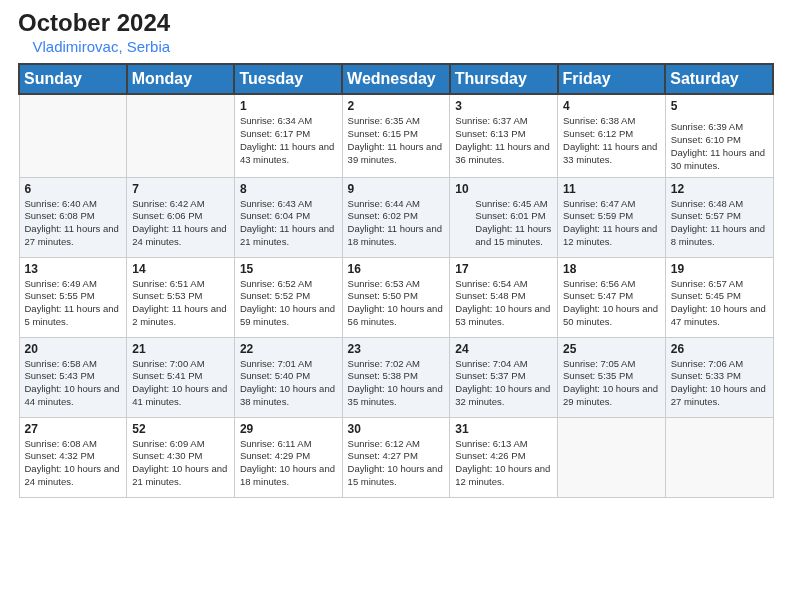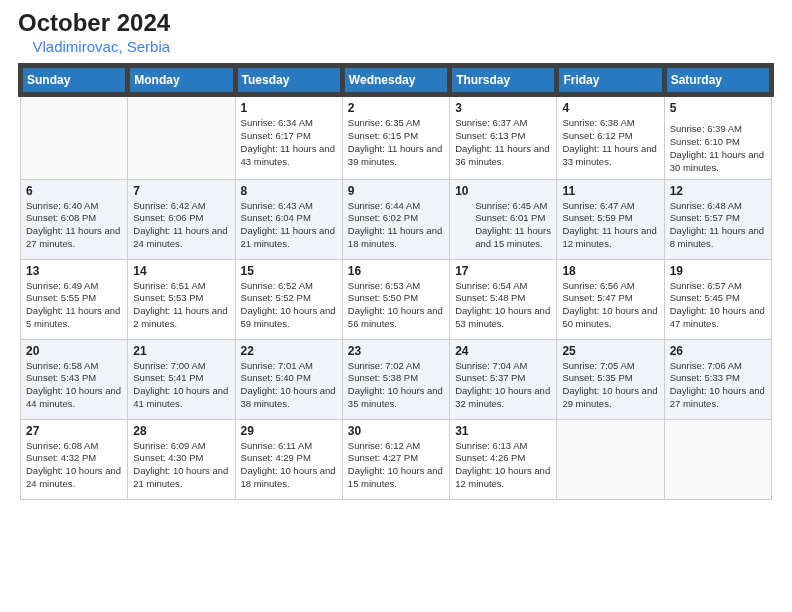--- a/index.html
+++ b/index.html
@@ -43,25 +43,25 @@
       text-align: right;
     }
     table {
       width: 100%;
       border-collapse: collapse;
       table-layout: fixed;
     }
     thead tr th {
       background: #2a7abf;
       color: #fff;
-      font-size: 12px;
+      font-size: 16px;
       font-weight: bold;
       padding: 5px 4px;
       text-align: left;
-      border: 5px solid #404040;
+      border: 2px solid #404040;
     }
     tbody tr td {
       border: 1px solid #ccc;
       vertical-align: top;
       padding: 4px 4px 4px 5px;
       font-size: 10px;
       color: #222;
       background: #fff;
       min-height: 72px;
       height: 80px;
@@ -279,21 +279,21 @@
           </td>
         </tr>
         <tr>
           <td>
             <span class="day-num">27</span>
             <div class="day-info" style="white-space: pre-line;">Sunrise: 6:08 AM
 Sunset: 4:32 PM
 Daylight: 10 hours and 24 minutes.</div>
           </td>
           <td>
-            <span class="day-num">28</span>
+            <span class="day-num">52</span>
             <div class="day-info" style="white-space: pre-line;">Sunrise: 6:09 AM
 Sunset: 4:30 PM
 Daylight: 10 hours and 21 minutes.</div>
           </td>
           <td>
             <span class="day-num">29</span>
             <div class="day-info" style="white-space: pre-line;">Sunrise: 6:11 AM
 Sunset: 4:29 PM
 Daylight: 10 hours and 18 minutes.</div>
           </td>

